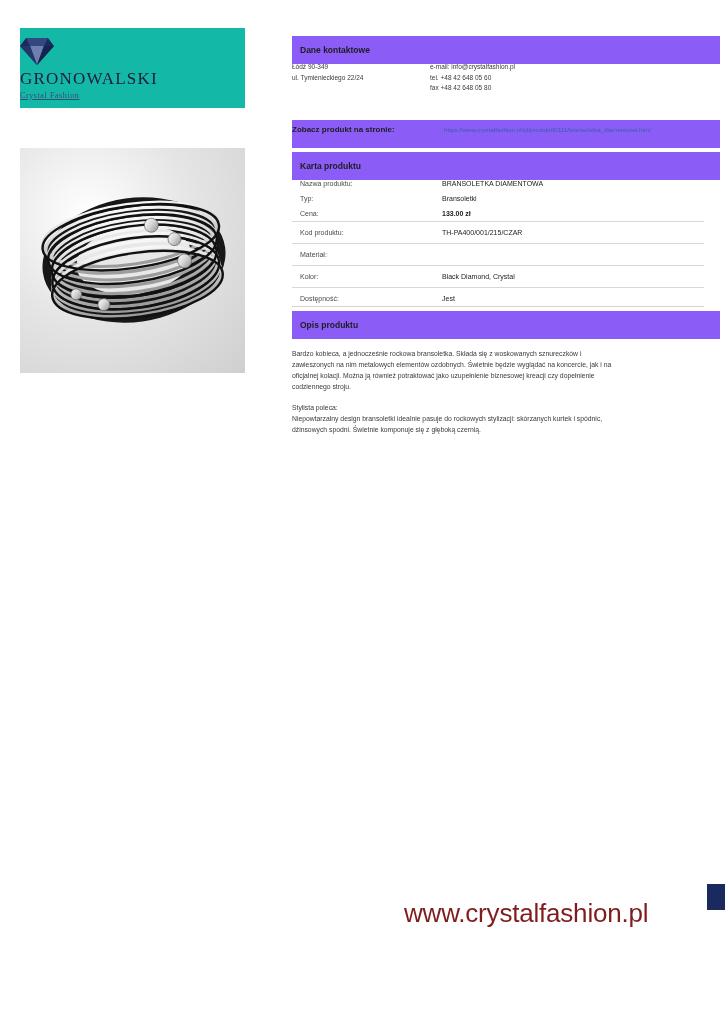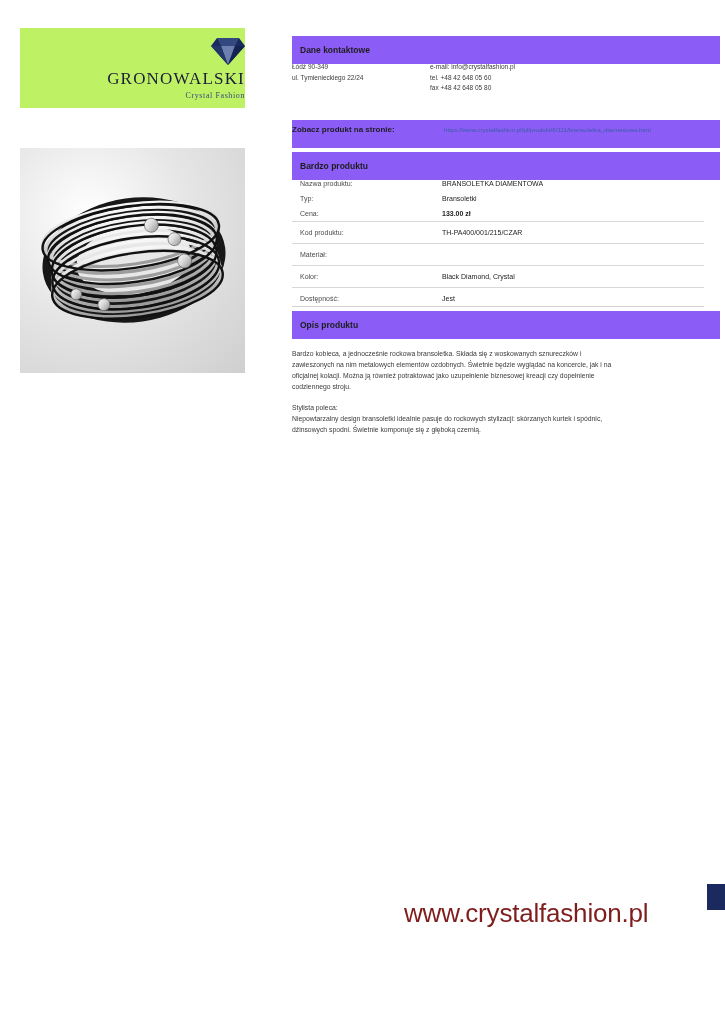--- a/index.html
+++ b/index.html
@@ -22,44 +22,45 @@
     height: 1024px;
   }
 
   
   .logo-block {
     position: absolute;
     left: 20px;
     top: 28px;
     width: 225px;
     height: 80px;
-    background: #bef264;
+    background: #14b8a6;
     display: flex;
     flex-direction: column;
-    align-items: flex-end;
+    align-items: flex-start;
     justify-content: center;
   }
   .logo-diamond {
     width: 34px;
     height: 30px;
     margin-bottom: 3px;
   }
   .logo-name {
     font-family: "Liberation Serif", serif;
     font-size: 17px;
     letter-spacing: 1.2px;
     color: #1b1b3a;
     font-weight: 400;
   }
   .logo-sub {
     font-family: "Liberation Serif", serif;
     font-size: 8px;
     letter-spacing: 0.6px;
     color: #3a4a7a;
     margin-top: 2px;
+    text-decoration: underline;
   }
 
   
   .product-image-wrap {
     position: absolute;
     left: 20px;
     top: 148px;
     width: 225px;
     height: 225px;
     background: #efefef;
@@ -278,21 +279,21 @@
       <div>fax +48 42 648 05 80</div>
     </div>
   </div>
 
   <div class="panel panel-head link-head">&nbsp;</div>
   <div class="link-row">
     <div class="link-label">Zobacz produkt na stronie:</div>
     <a class="link-url" href="#">https://www.crystalfashion.pl/pl/produkt/6/111/bransoletka_diamentowa.html</a>
   </div>
 
-  <div class="panel panel-head card-head">Bardzo produktu</div>
+  <div class="panel panel-head card-head">Karta produktu</div>
 
   <table class="spec-table">
     <tbody>
       <tr>
         <td class="key">Nazwa produktu:</td>
         <td class="val val-name">BRANSOLETKA DIAMENTOWA</td>
       </tr>
       <tr>
         <td class="key">Typ:</td>
         <td class="val">Bransoletki</td>

